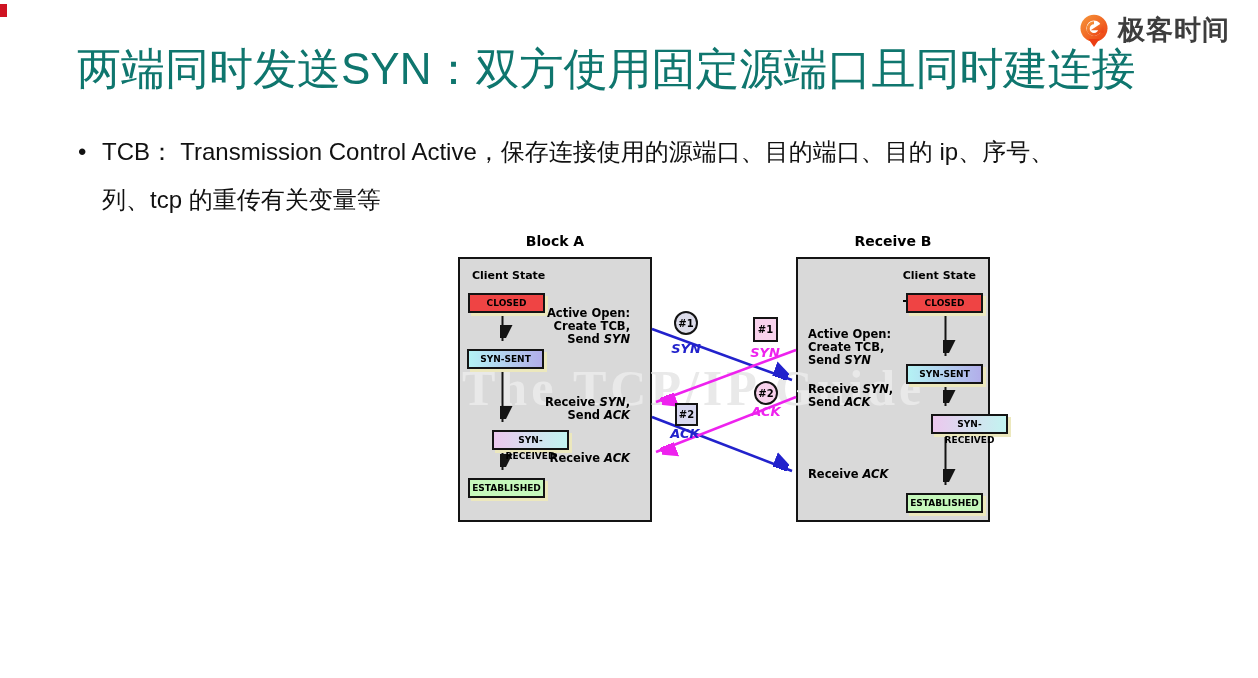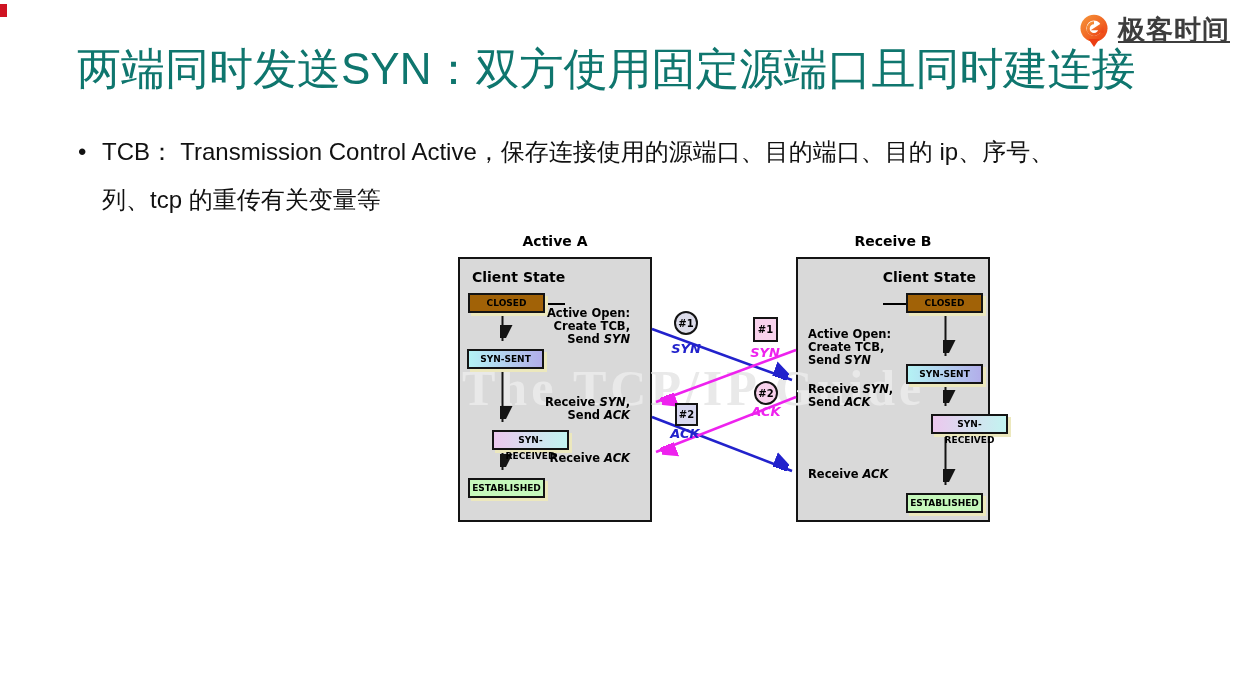--- a/index.html
+++ b/index.html
@@ -8,21 +8,21 @@
     background:#ffffff;
     font-family:"Liberation Sans",sans-serif;
     color:#1a1a1a;
   }
   
   .corner-mark{position:absolute;left:0;top:4px;width:7px;height:13px;background:#cf1322;}
 
   
   .logo{position:absolute;top:12px;right:28px;display:flex;align-items:center;gap:6px;}
   .logo-icon{width:36px;height:36px;display:block;}
-  .logo-text{font-size:27px;font-weight:700;color:#3d3d3d;letter-spacing:1px;text-decoration:underline;}
+  .logo-text{font-size:27px;font-weight:700;color:#3d3d3d;letter-spacing:1px;}
   .slide-title{
     position:absolute;left:77px;top:40px;width:1150px;
     font-size:44px;font-weight:400;color:#0f766e;letter-spacing:0px;
     white-space:nowrap;
   }
 
   
   .bullet-block{position:absolute;left:78px;top:128px;width:1105px;font-size:24px;line-height:48px;color:#111;}
   .bullet-line{position:relative;padding-left:24px;white-space:nowrap;}
   .bullet-line .marker{position:absolute;left:0;top:0;}
@@ -37,28 +37,28 @@
   .host-box{position:absolute;top:32px;width:190px;height:261px;background:#d9d9d9;border:2px solid #141414;}
   .host-box.a{left:18px;}
   .host-box.b{left:356px;}
 
   .watermark{
     position:absolute;left:22px;top:134px;width:530px;z-index:2;
     font-family:"Liberation Serif",serif;font-size:50px;font-weight:700;
     color:#e9e9e9;letter-spacing:4px;white-space:nowrap;pointer-events:none;
   }
 
-  .state-header{position:absolute;z-index:4;font-size:14px;font-weight:700;color:#000;border-bottom:2px solid #000;padding-bottom:18px;}
+  .state-header{position:absolute;z-index:4;font-size:11px;font-weight:700;color:#000;border-bottom:2px solid #000;padding-bottom:18px;}
   .state-header.a{left:12px;top:10px;}
   .state-header.b{right:12px;top:10px;}
 
   .state{
     position:absolute;z-index:4;height:16px;line-height:16px;text-align:center;
     font-size:9px;font-weight:700;color:#000;border:2px solid #141414;
-    box-shadow:3px 3px 0 #ece8bd;background:#a16207;
+    box-shadow:3px 3px 0 #ece8bd;background:#ef4444;
   }
   .w73{width:73px;} 
   
   .a-st0{left:8px;top:34px;}  .a-st1{left:7px;top:90px;}
   .a-st2{left:7px;top:171px;} .a-st3{left:8px;top:219px;}
   
   .b-st0{left:108px;top:34px;}  .b-st1{left:108px;top:105px;}
   .b-st2{left:108px;top:155px;} .b-st3{left:108px;top:234px;}
 
   .g-synsent{background:linear-gradient(90deg,#b4f2f4 0%,#b2aeea 100%);}
@@ -122,21 +122,21 @@
     <span class="marker">•</span>
     <span>TCB： Transmission Control Active，保存连接使用的源端口、目的端口、目的 ip、序号、</span>
   </div>
   <div class="bullet-line cont">
     <span>列、tcp 的重传有关变量等</span>
   </div>
 </div>
 
 <div class="diagram">
 
-  <div class="client-title a">Active A</div>
+  <div class="client-title a">Block A</div>
   <div class="client-title b">Receive B</div>
 
   <div class="host-box a">
     <div class="state-header a">Client State</div>
     <div class="state w73 a-st0">CLOSED</div>
     <div class="state w73 a-st1 g-synsent">SYN-SENT</div>
     <div class="state w73 a-st2 g-synrec">SYN-RECEIVED</div>
     <div class="state w73 a-st3 g-estab">ESTABLISHED</div>
   </div>
 

